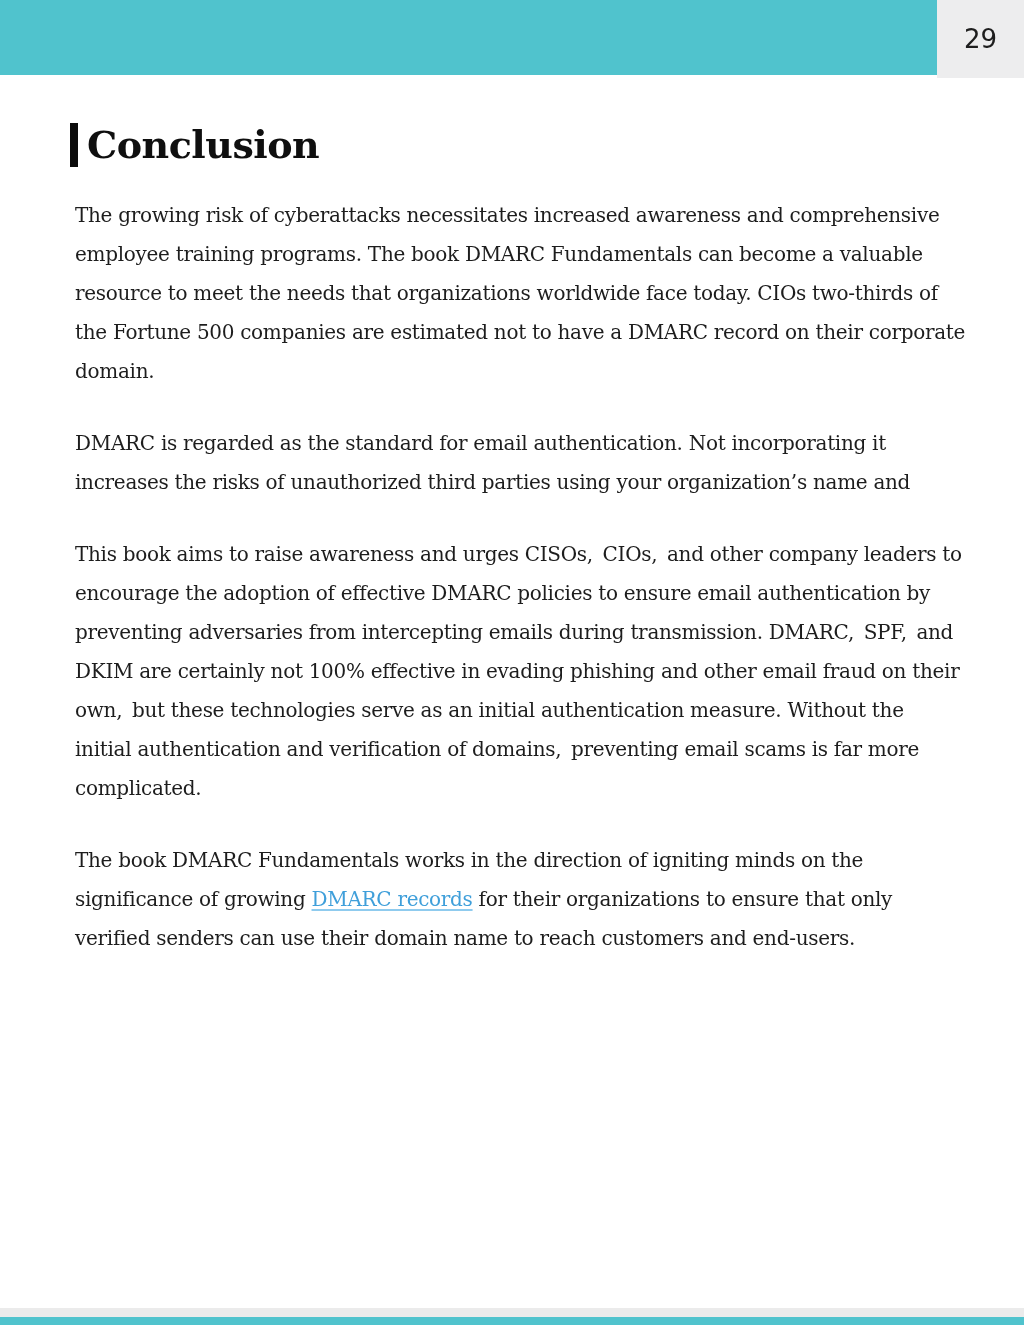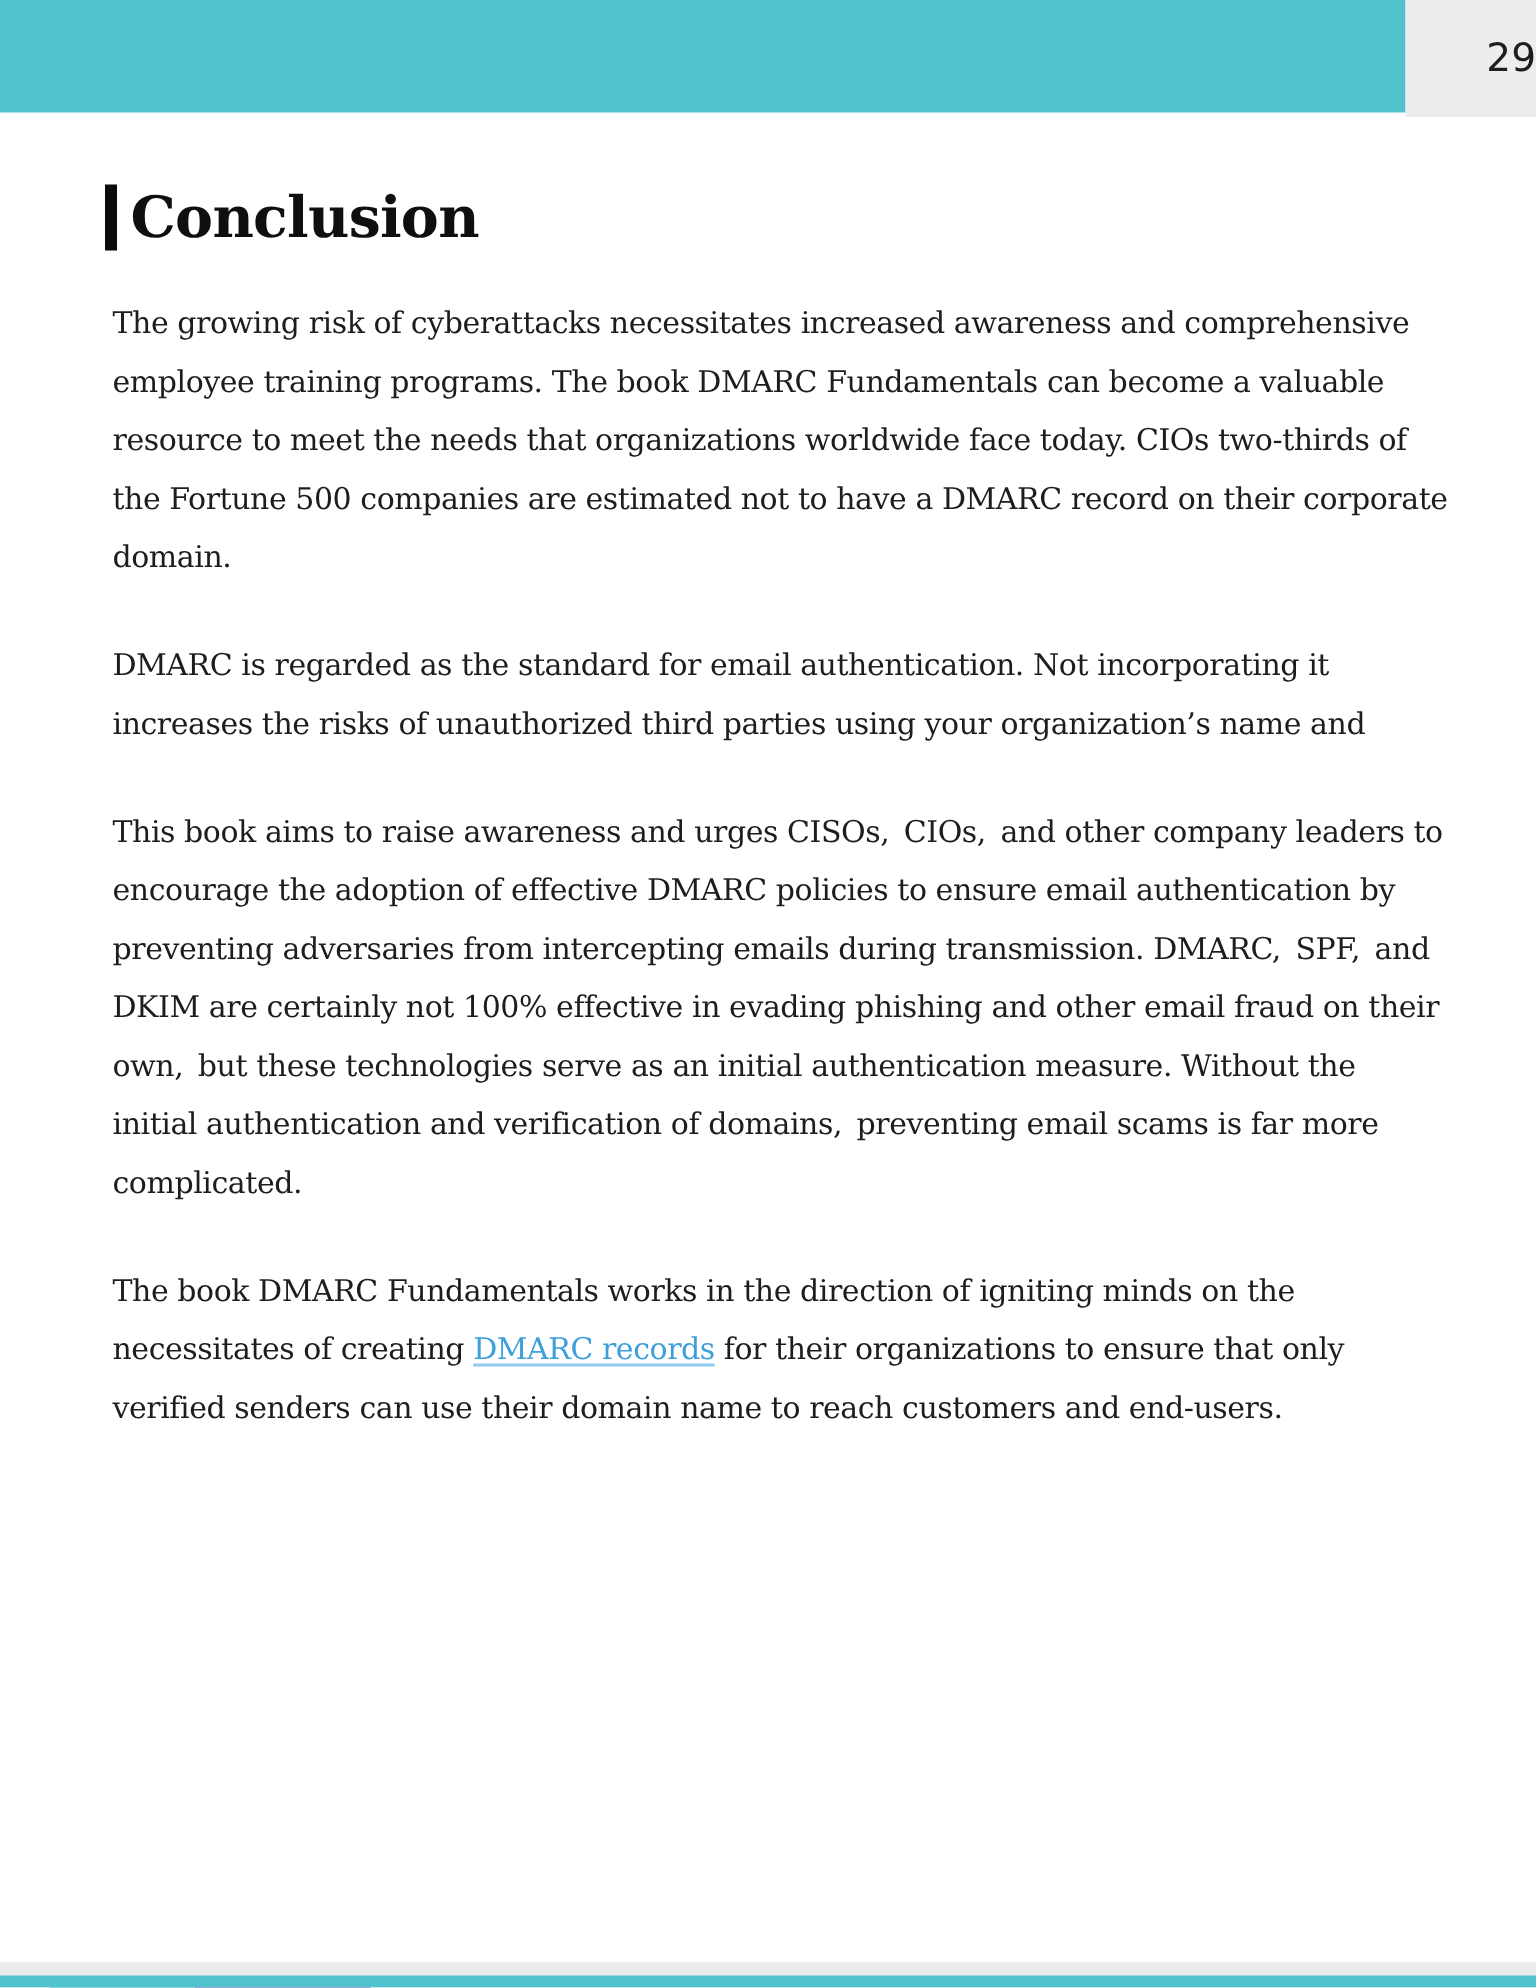--- a/index.html
+++ b/index.html
@@ -14,21 +14,21 @@
   
   .top-bar {
     position: absolute; top: 0; left: 0;
     width: 937px; height: 75px;
     background: #50c3cd;
   }
   .page-number-box {
     position: absolute; top: 0; right: 0;
     width: 87px; height: 78px;
     background: #ededee;
-    display: flex; align-items: center; justify-content: flex-end;
+    display: flex; align-items: center; justify-content: center;
   }
   .page-number {
     font-family: "DejaVu Sans", sans-serif;
     font-size: 26px; color: #1e1e1e;
   }
 
   
   .heading-row {
     position: absolute; top: 122px; left: 70px;
     display: flex; align-items: center;
@@ -133,21 +133,21 @@
     <div class="line">encourage the adoption of effective DMARC policies to ensure email authentication by</div>
     <div class="line">preventing adversaries from intercepting emails during transmission. DMARC, SPF, and</div>
     <div class="line">DKIM are certainly not 100% effective in evading phishing and other email fraud on their</div>
     <div class="line">own, but these technologies serve as an initial authentication measure. Without the</div>
     <div class="line">initial authentication and verification of domains, preventing email scams is far more</div>
     <div class="line">complicated.</div>
   </div>
 
   <div class="para">
     <div class="line">The book DMARC Fundamentals works in the direction of igniting minds on the</div>
-    <div class="line"><span>necessitates of creating </span><a href="#" class="text-link">DMARC records</a><span> for their organizations to ensure that only</span></div>
+    <div class="line"><span>significance of growing </span><a href="#" class="text-link">DMARC records</a><span> for their organizations to ensure that only</span></div>
     <div class="line">verified senders can use their domain name to reach customers and end-users.</div>
   </div>
 
 </div>
 
 <div class="footer">
   <div class="logo">
     <div class="logo-dmarc">DMARC</div>
     <div class="logo-report">REPORT</div>
   </div>

